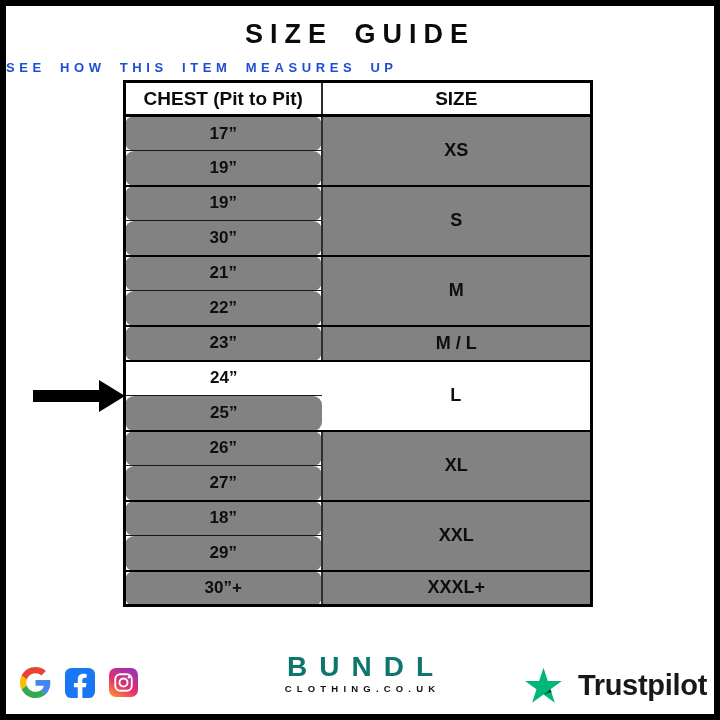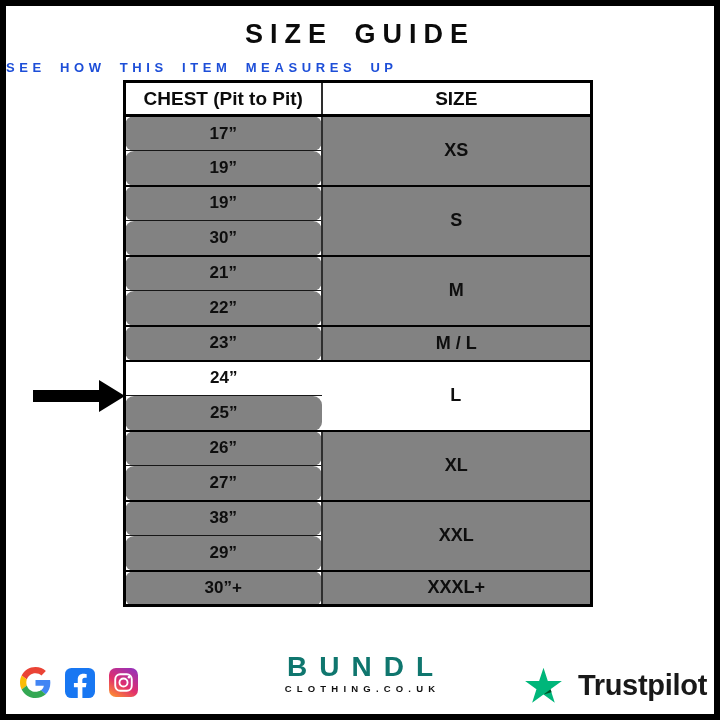--- a/index.html
+++ b/index.html
@@ -112,21 +112,21 @@
 
       <tr>
         <td class="c mid">26”</td>
         <td class="s end" rowspan="2">XL</td>
       </tr>
       <tr>
         <td class="c end">27”</td>
       </tr>
 
       <tr>
-        <td class="c mid">38”</td>
+        <td class="c mid">18”</td>
         <td class="s end" rowspan="2">XXL</td>
       </tr>
       <tr>
         <td class="c end">29”</td>
       </tr>
 
       <tr>
         <td class="c">30”+</td>
         <td class="s">XXXL+</td>
       </tr>

